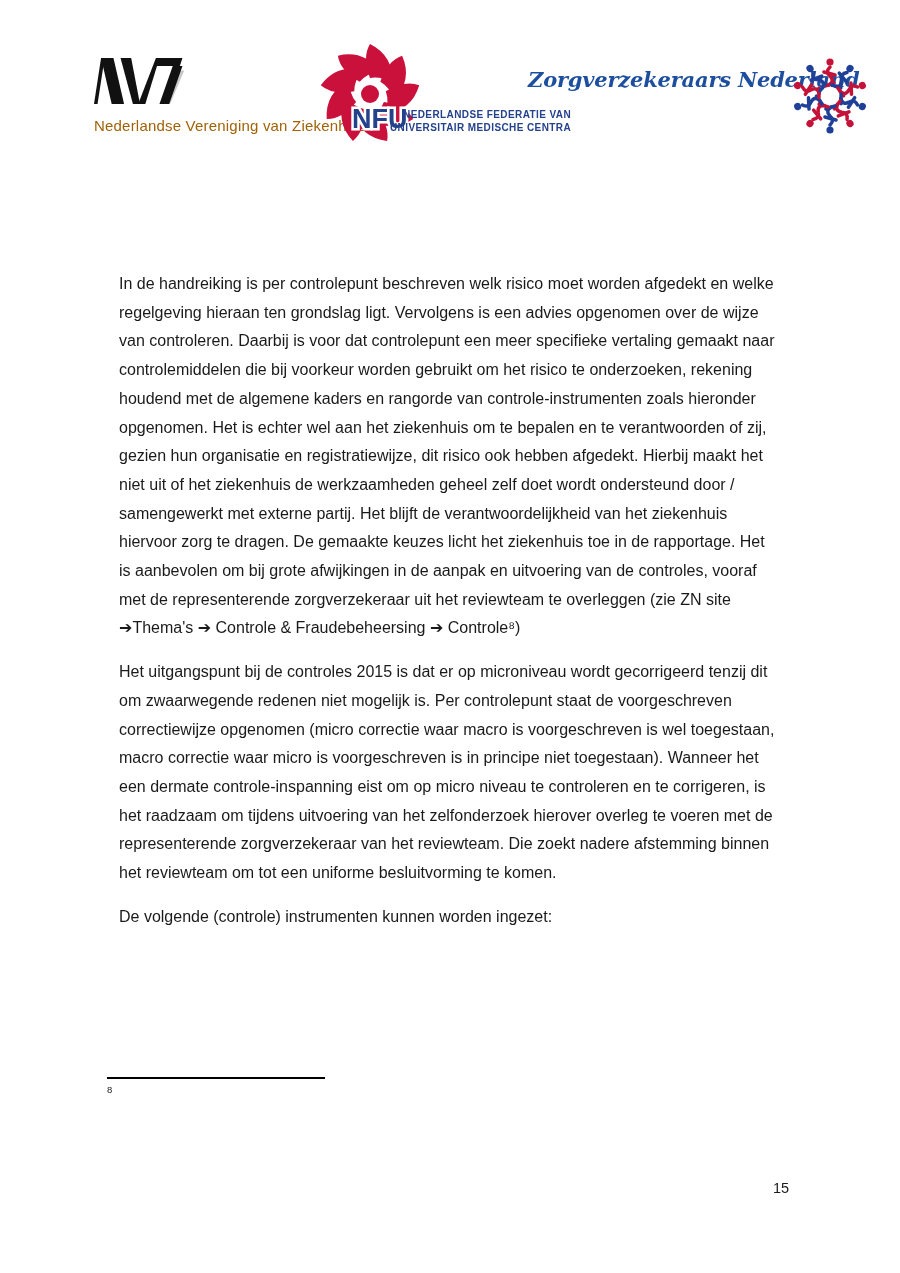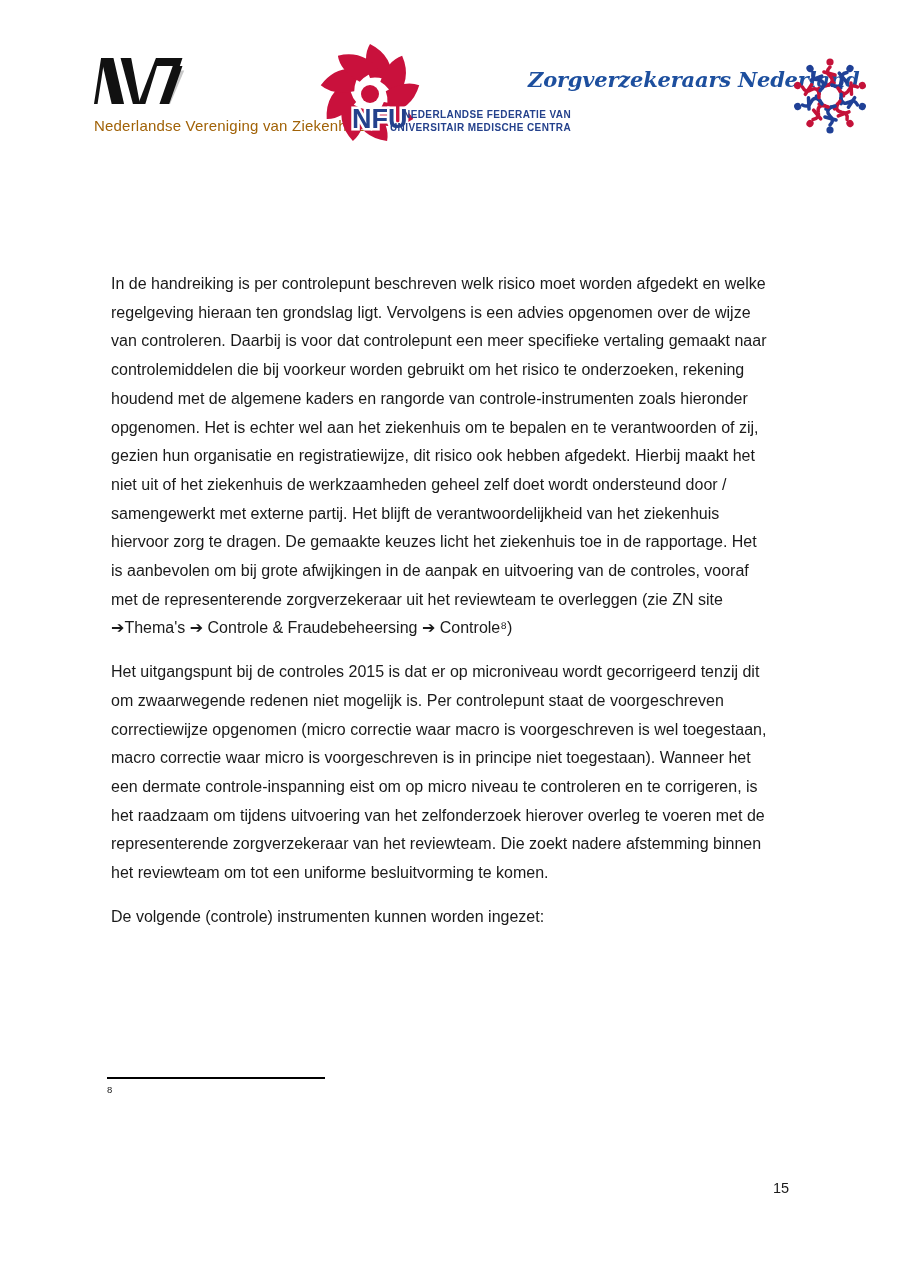--- a/index.html
+++ b/index.html
@@ -34,21 +34,21 @@
   }
   .zn-logo{position:absolute;left:784px;top:50px;}
   
   .content{position:absolute;left:107px;top:270px;width:695px;}
   .doc-heading{
     margin:0 0 21px 0;
     font-size:22px;font-weight:bold;color:#111;
     letter-spacing:0px;
   }
   .para{
-    margin:0 0 15px 4px;
+    margin:0 0 15px 12px;
     font-size:16px;line-height:28.7px;
     white-space:pre;color:#1a1a1a;
   }
   
   .footnote-rule{
     position:absolute;left:107px;top:1077px;width:218px;
     border:0;border-top:2px solid #000;margin:0;
   }
   .footnote-marker{
     position:absolute;left:107px;top:1084px;

